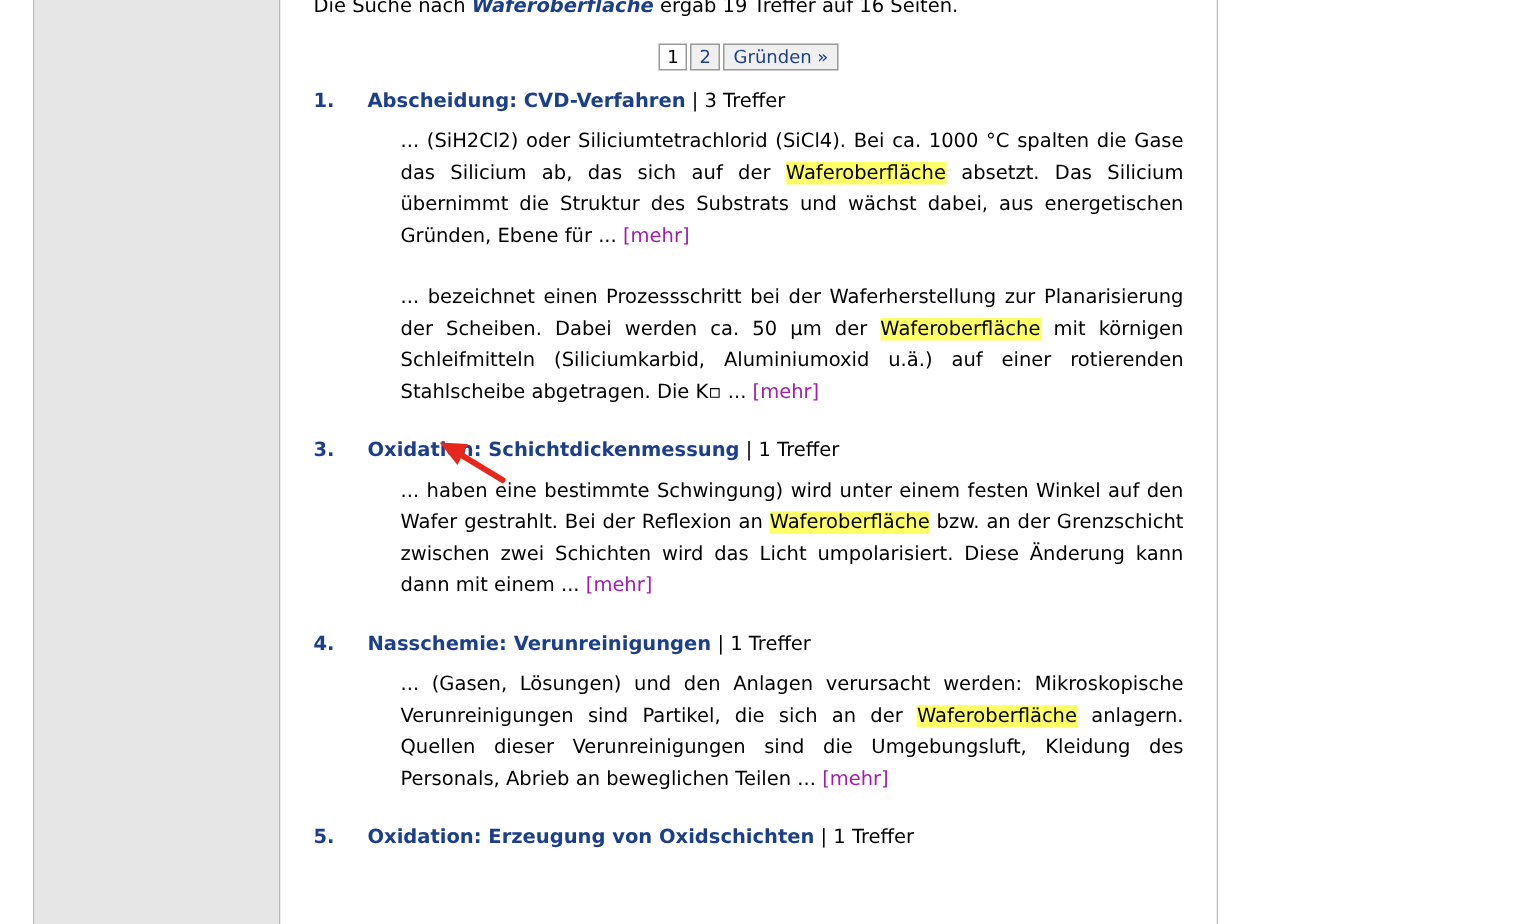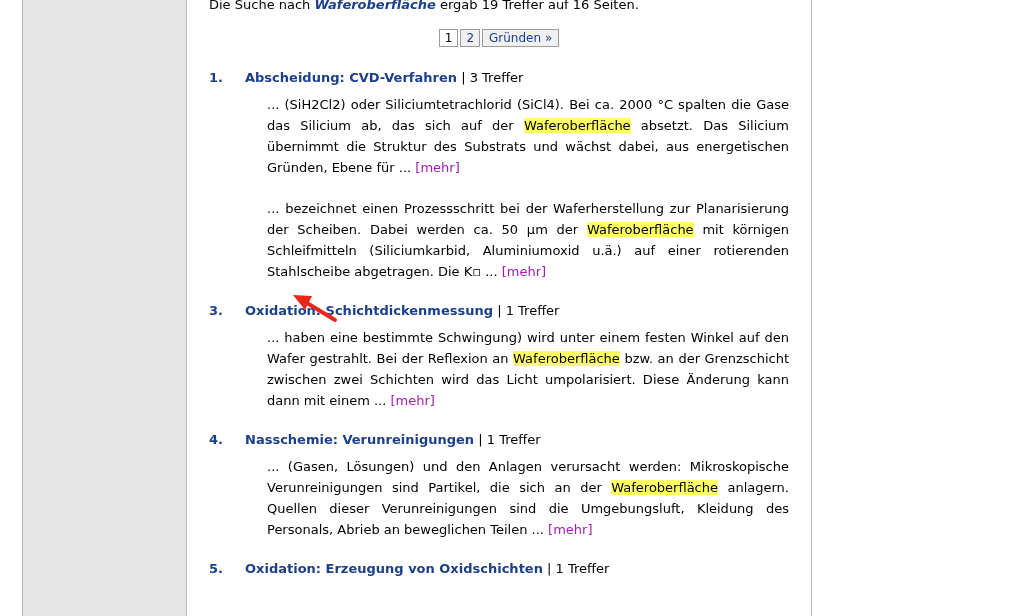--- a/index.html
+++ b/index.html
@@ -96,21 +96,21 @@
   }
   .pager .pg.current {
     background: #ffffff;
     color: #000;
     border: 1px solid #9b9b9b;
   }
   .pager .pg.next {
     padding: 1px 6px;
   }
   .results {
-    margin-top: 22px;
+    margin-top: 12px;
   }
   .result {
     margin-bottom: 20px;
     position: relative;
   }
   .result-head {
     font-size: 13px;
     line-height: 18px;
     margin-bottom: 7px;
   }
@@ -172,21 +172,21 @@
     <div class="pager">
       <a class="pg current" href="#">1</a><a class="pg" href="#">2</a><a class="pg next" href="#">Gründen »</a>
     </div>
 
     <div class="results">
 
       <div class="result">
         <div class="result-head">
           <span class="result-num">1.</span><a class="result-title" href="#">Abscheidung: CVD-Verfahren</a> <span class="result-hits">| 3 Treffer</span>
         </div>
-        <div class="snippet"><span>... (SiH2Cl2) oder Siliciumtetrachlorid (SiCl4). Bei ca. 2000 °C spalten die Gase das Silicium ab, das sich auf der </span><span class="hl">Waferoberfläche</span><span> absetzt. Das Silicium übernimmt die Struktur des Substrats und wächst dabei, aus energetischen Gründen, Ebene für ... </span><a class="more" href="#">[mehr]</a></div>
+        <div class="snippet"><span>... (SiH2Cl2) oder Siliciumtetrachlorid (SiCl4). Bei ca. 1000 °C spalten die Gase das Silicium ab, das sich auf der </span><span class="hl">Waferoberfläche</span><span> absetzt. Das Silicium übernimmt die Struktur des Substrats und wächst dabei, aus energetischen Gründen, Ebene für ... </span><a class="more" href="#">[mehr]</a></div>
       </div>
 
       <div class="result">
         <div class="snippet"><span>... bezeichnet einen Prozessschritt bei der Waferherstellung zur Planarisierung der Scheiben. Dabei werden ca. 50 µm der </span><span class="hl">Waferoberfläche</span><span> mit körnigen Schleifmitteln (Siliciumkarbid, Aluminiumoxid u.ä.) auf einer rotierenden Stahlscheibe abgetragen. Die K▫ ... </span><a class="more" href="#">[mehr]</a></div>
       </div>
 
       <div class="result">
         <div class="result-head">
           <span class="result-num">3.</span><a class="result-title" href="#">Oxidation: Schichtdickenmessung</a> <span class="result-hits">| 1 Treffer</span>
         </div>

